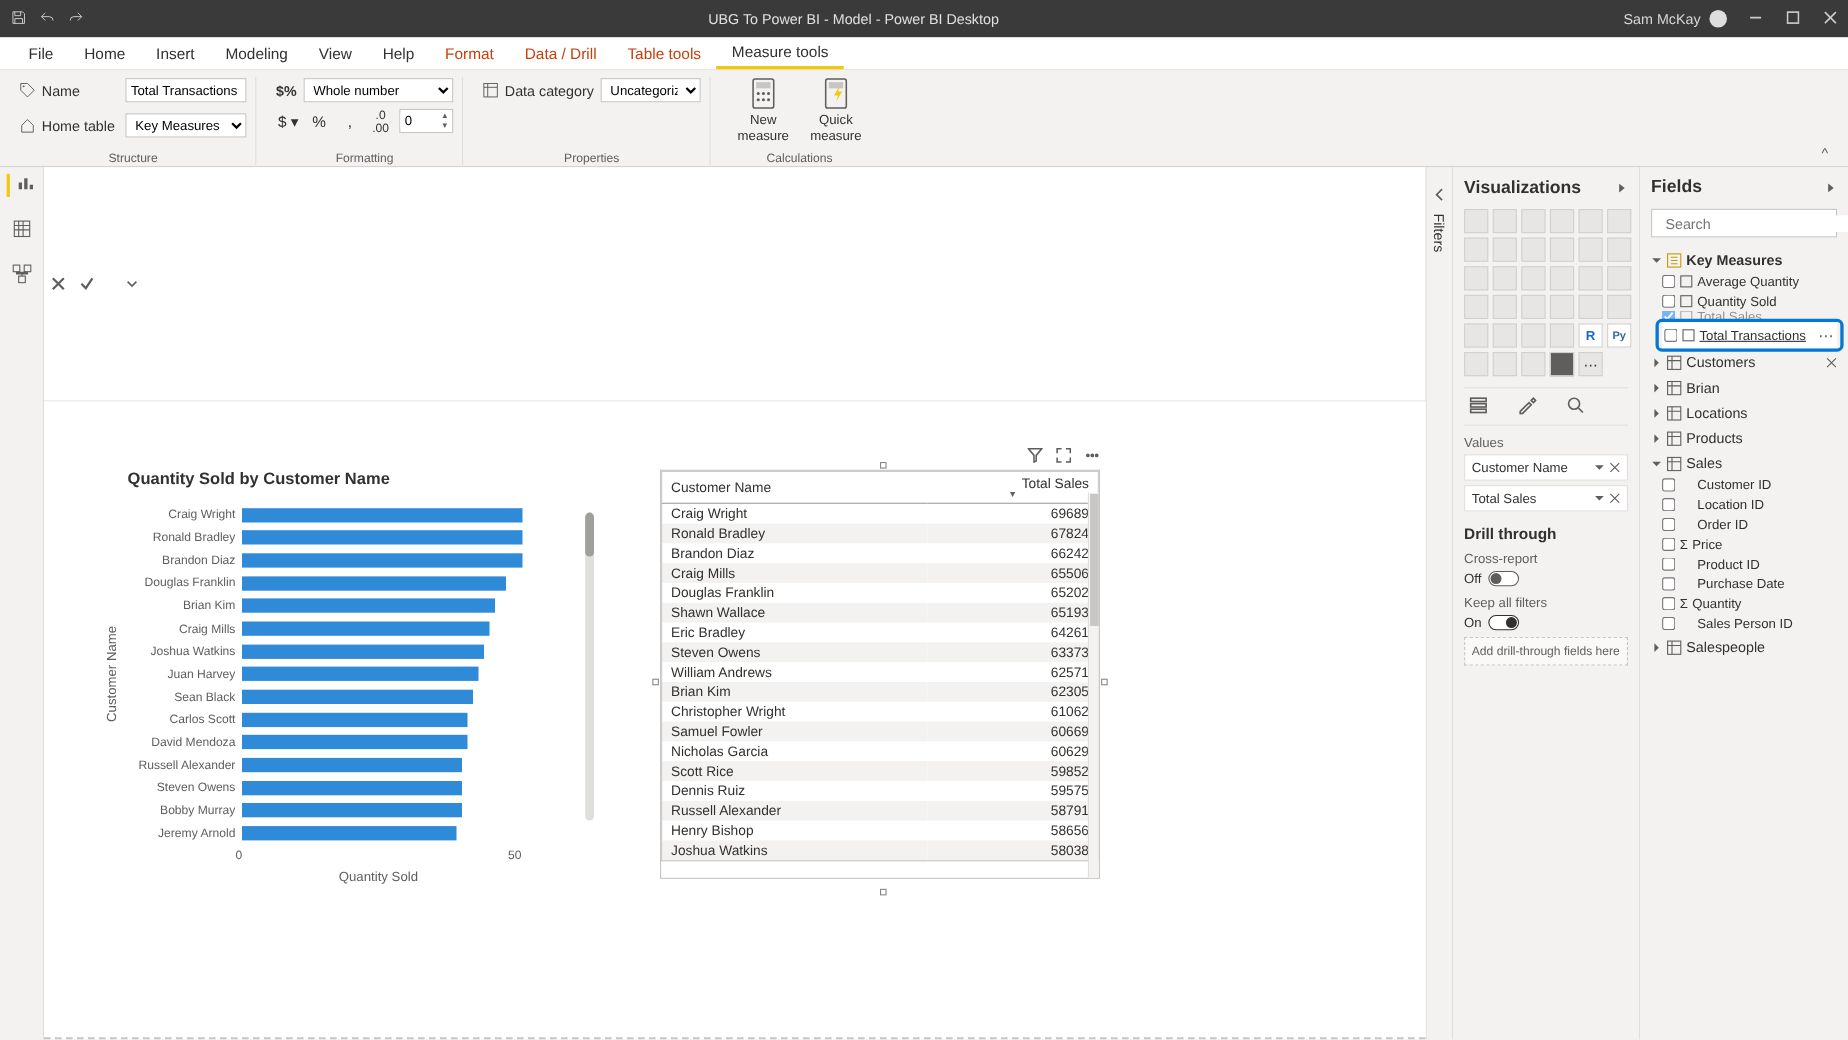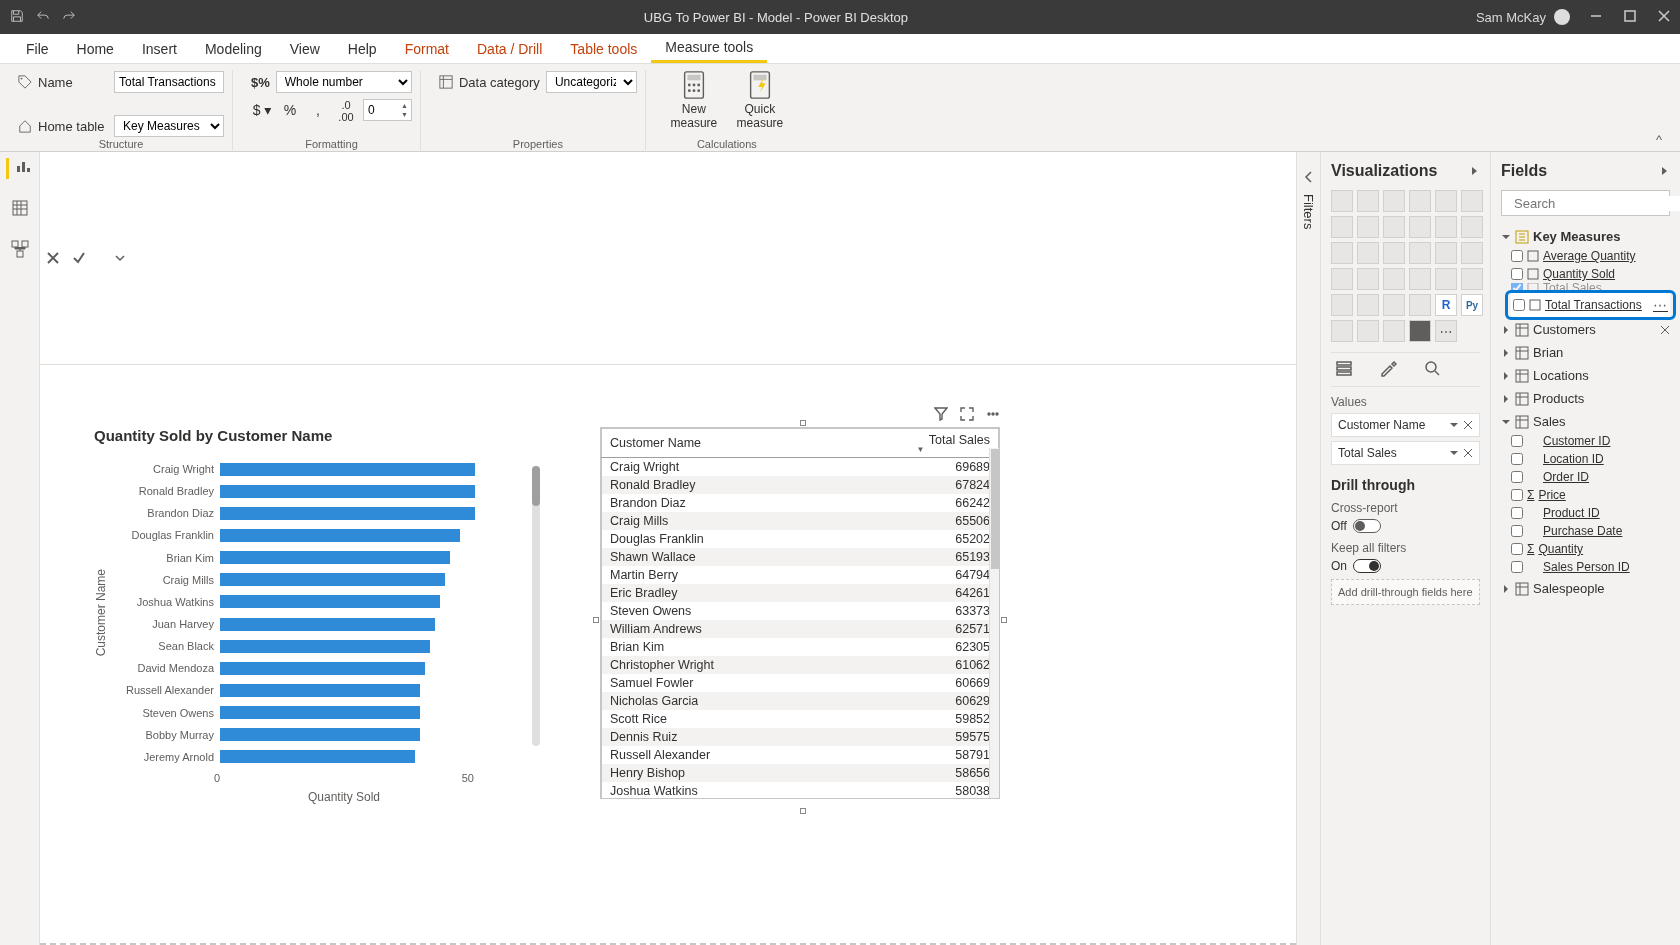--- a/index.html
+++ b/index.html
@@ -90,31 +90,31 @@
 
 .search-box { display: flex; align-items: center; background: #fff; border: 1px solid #c8c6c4; height: 26px; padding: 0 6px; margin-bottom: 10px; }
 .search-box svg { width: 14px; height: 14px; fill: #605e5c; margin-right: 6px; }
 .search-box input { border: none; flex: 1; font-size: 13px; outline: none; }
 .fld-table { font-size: 13px; margin-bottom: 2px; }
 .fld-table .tbl-hdr { display: flex; align-items: center; gap: 4px; padding: 3px 0; cursor: pointer; }
 .fld-table .tbl-hdr svg.chev { width: 10px; height: 10px; fill: #605e5c; }
 .fld-table .tbl-hdr svg.tico { width: 14px; height: 14px; fill: #605e5c; }
 .fld-table .tbl-hdr.measures svg.tico { fill: #c19c00; }
 .fld-list { padding-left: 10px; }
-.fld-item { display: flex; align-items: center; gap: 4px; padding: 2px 0; font-size: 12px; text-decoration: underline; }
+.fld-item { display: flex; align-items: center; gap: 4px; padding: 2px 0; font-size: 12px; }
 .fld-item input[type=checkbox] { width: 12px; height: 12px; }
 .fld-item svg { width: 12px; height: 12px; fill: #605e5c; }
 .fld-item.sel { position: relative; }
 .fld-highlight { border: 3px solid #0078d4; border-radius: 6px; position: absolute; left: -6px; right: -6px; top: -3px; bottom: -3px; pointer-events: none; }
 .fld-item .more { margin-left: auto; color:#605e5c; font-size:14px; letter-spacing:1px; }
 
 
 .visual { position: absolute; }
 .bar-chart { left: 54px; top: 62px; width: 430px; height: 370px; }
-.bar-title { font-size: 15px; font-weight: 600; margin-bottom: 14px; margin-left: 0; }
+.bar-title { font-size: 15px; font-weight: 600; margin-bottom: 14px; margin-left: 22px; }
 .bar-body { display: flex; height: 310px; }
 .y-axis-label { writing-mode: vertical-rl; transform: rotate(180deg); font-size: 12px; color: #605e5c; align-self: center; margin-right: 4px; }
 .bar-rows { flex: 1; display: flex; flex-direction: column; justify-content: space-around; padding-right: 6px; position:relative; }
 .bar-row { display: flex; align-items: center; height: 18px; }
 .bar-row .lbl { width: 108px; text-align: right; font-size: 11px; color: #605e5c; padding-right: 6px; }
 .bar-row .bar { height: 13px; background: #2f8ad8; }
 .bar-x { display:flex; margin-left:120px; justify-content:space-between; width:260px; font-size:11px; color:#605e5c; margin-top:4px;}
 .bar-xaxis-label { text-align:center; margin-left:120px; width:260px; font-size:12px; color:#605e5c; margin-top:6px;}
 .bar-scroll { width:8px; height:280px; background:#e1dfdd; border-radius:4px; position:absolute; right:-16px; top:8px;}
 .bar-scroll .thumb { width:8px; height:40px; background:#a19f9d; border-radius:4px;}
@@ -175,21 +175,21 @@
   <div class="tab">View</div>
   <div class="tab">Help</div>
   <div class="tab context">Format</div>
   <div class="tab context">Data / Drill</div>
   <div class="tab context">Table tools</div>
   <div class="tab context active">Measure tools</div>
 </div>
 
 <div class="ribbon-body">
   <div class="ribbon-group">
-    <div class="rg-content" style="flex-direction:column; gap:20px;">
+    <div class="rg-content" style="flex-direction:column; gap:8px;">
       <div class="prop-row">
         <svg viewBox="0 0 16 16">
             <path d="M1 1h7l7 7-7 7-7-7z" fill="none" stroke="#605e5c"></path>
             <circle cx="4" cy="4" r="1"></circle>
           </svg>
         <label>Name</label>
         <input type="text" style="width: 110px;" value="Total Transactions">
       </div>
       <div class="prop-row">
         <svg viewBox="0 0 16 16">
@@ -344,20 +344,24 @@
                 </div>
                 <div class="bar-row">
                   <div class="lbl">Juan Harvey</div>
                   <div class="bar" style="width: 215px;"></div>
                 </div>
                 <div class="bar-row">
                   <div class="lbl">Sean Black</div>
                   <div class="bar" style="width: 210px;"></div>
                 </div>
                 <div class="bar-row">
+                  <div class="lbl">Carlos Scott</div>
+                  <div class="bar" style="width: 205px;"></div>
+                </div>
+                <div class="bar-row">
                   <div class="lbl">David Mendoza</div>
                   <div class="bar" style="width: 205px;"></div>
                 </div>
                 <div class="bar-row">
                   <div class="lbl">Russell Alexander</div>
                   <div class="bar" style="width: 200px;"></div>
                 </div>
                 <div class="bar-row">
                   <div class="lbl">Steven Owens</div>
                   <div class="bar" style="width: 200px;"></div>
@@ -423,24 +427,20 @@
                   </tr>
                   <tr>
                     <td>Douglas Franklin</td>
                     <td class="r">65202</td>
                   </tr>
                   <tr>
                     <td>Shawn Wallace</td>
                     <td class="r">65193</td>
                   </tr>
                   <tr>
-                    <td>Martin Berry</td>
-                    <td class="r">64794</td>
-                  </tr>
-                  <tr>
                     <td>Eric Bradley</td>
                     <td class="r">64261</td>
                   </tr>
                   <tr>
                     <td>Steven Owens</td>
                     <td class="r">63373</td>
                   </tr>
                   <tr>
                     <td>William Andrews</td>
                     <td class="r">62571</td>

